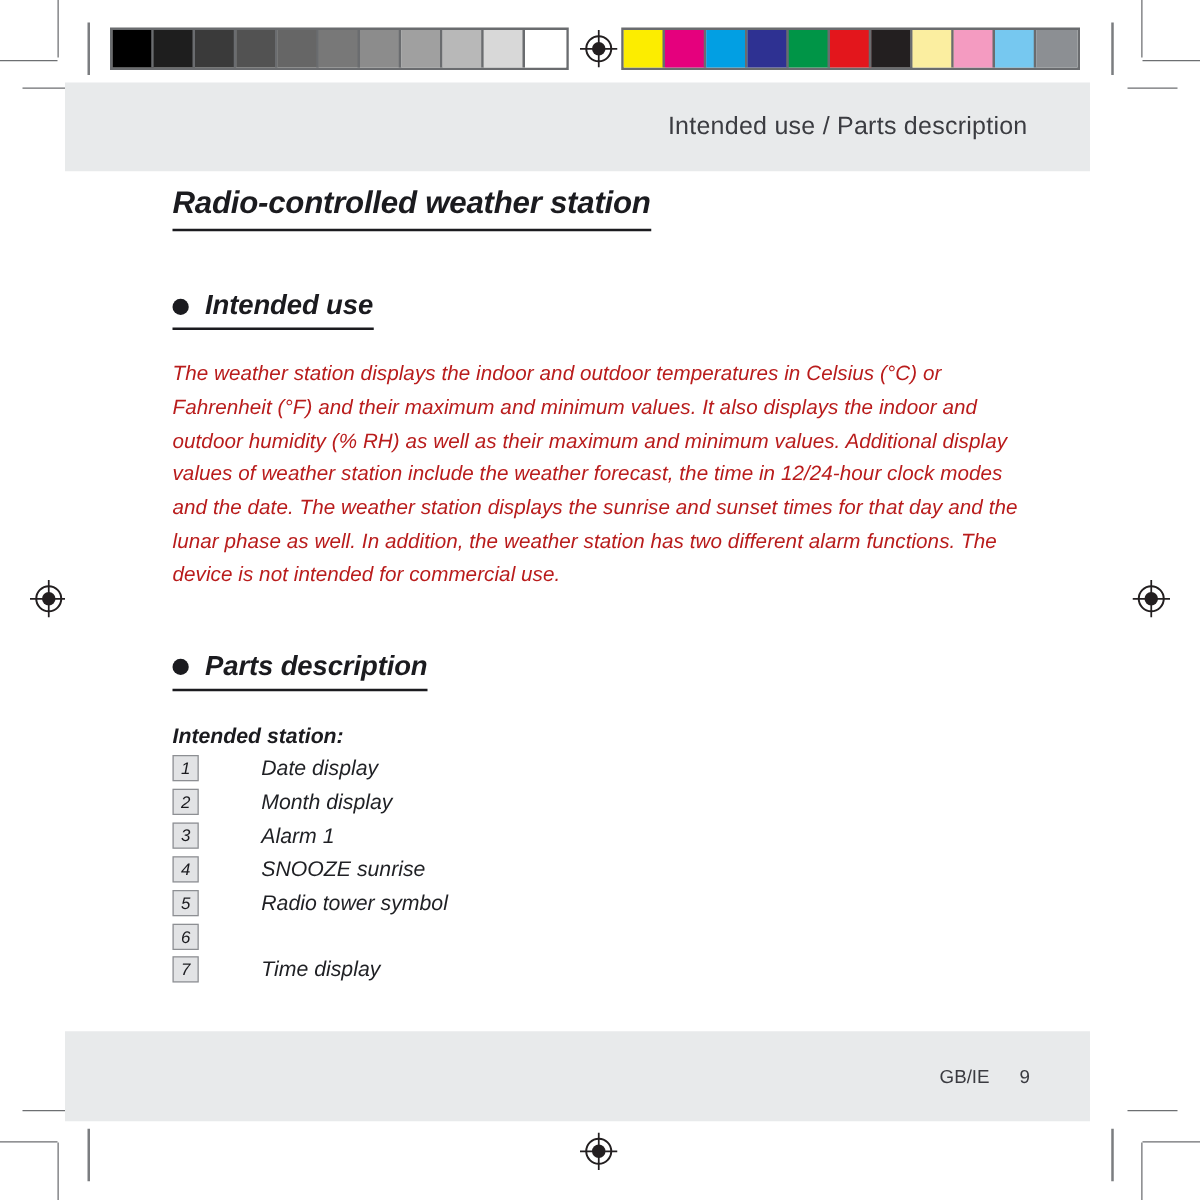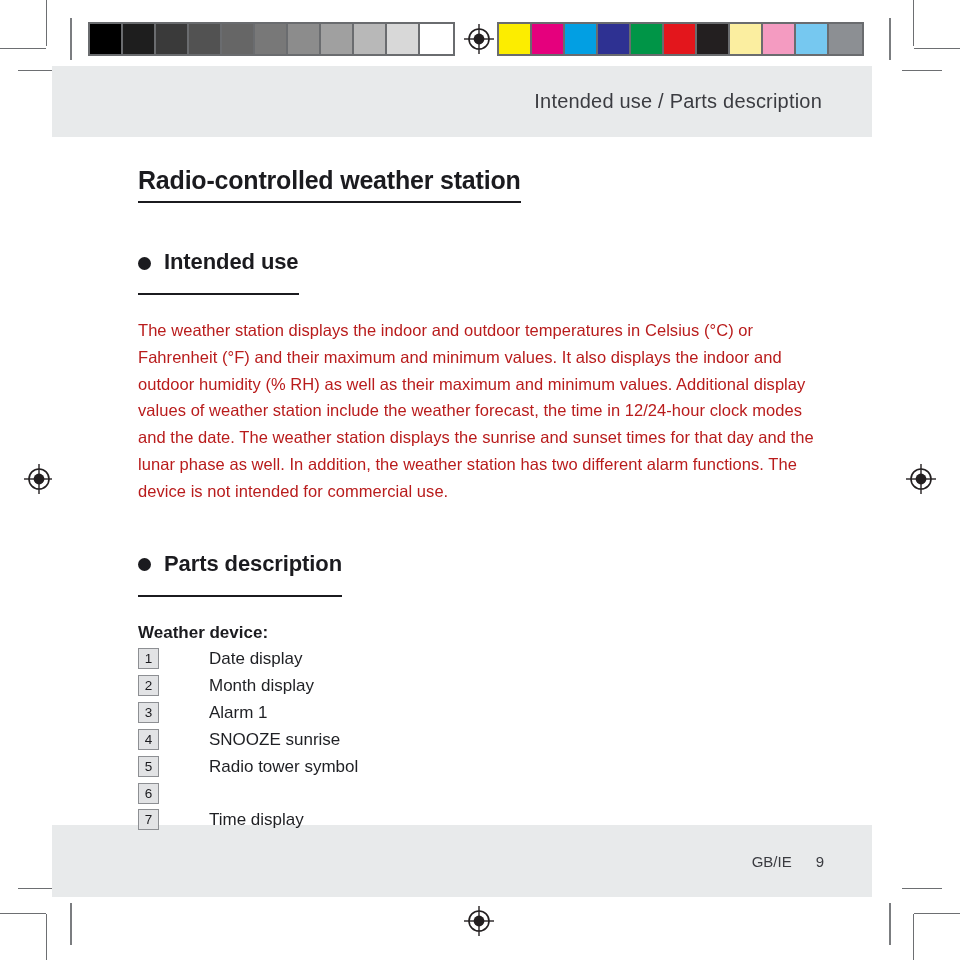--- a/index.html
+++ b/index.html
@@ -111,43 +111,44 @@
   #page-footer .footer-locale,
   #page-footer .footer-pagenum {
     font-size: 15px;
     color: #3a3b40;
   }
 
   
   #content {
     position: absolute;
     left: 86px;
-    top: 100px;
+    top: 82px;
     width: 690px;
+    font-style: italic;
   }
 
   h1.doc-title {
     font-size: 25px;
     font-weight: bold;
     color: #1b1b1f;
     margin: 0;
     padding: 0 0 6px 0;
     border-bottom: 2px solid #1b1b1f;
     display: inline-block;
     letter-spacing: -0.2px;
   }
 
   .section {
     margin-top: 46px;
   }
   .section-heading {
     display: inline-flex;
     align-items: center;
     gap: 13px;
-    padding-bottom: 18px;
+    padding-bottom: 5px;
     border-bottom: 2px solid #1b1b1f;
   }
   .bullet-dot {
     width: 13px;
     height: 13px;
     border-radius: 50%;
     background: #1b1b1f;
     flex: none;
     position: relative;
     top: 1px;
@@ -315,21 +316,21 @@
       </div>
       <p class="body-text">The weather station displays the indoor and outdoor temperatures in Celsius (°C) or Fahrenheit (°F) and their maximum and minimum values. It also displays the indoor and outdoor humidity (% RH) as well as their maximum and minimum values. Additional display values of weather station include the weather forecast, the time in 12/24-hour clock modes and the date. The weather station displays the sunrise and sunset times for that day and the lunar phase as well. In addition, the weather station has two different alarm functions. The device is not intended for commercial use.</p>
     </div>
 
     
     <div class="section">
       <div class="section-heading">
         <span class="bullet-dot"></span>
         <span class="heading-text">Parts description</span>
       </div>
-      <div class="subheading">Weather device:</div>
+      <div class="subheading">Intended station:</div>
       <ol class="parts-list" id="parts-list">
           <li>
             <span class="num-box">1</span>
             <span class="part-label">Date display</span>
           </li>
           <li>
             <span class="num-box">2</span>
             <span class="part-label">Month display</span>
           </li>
           <li>

